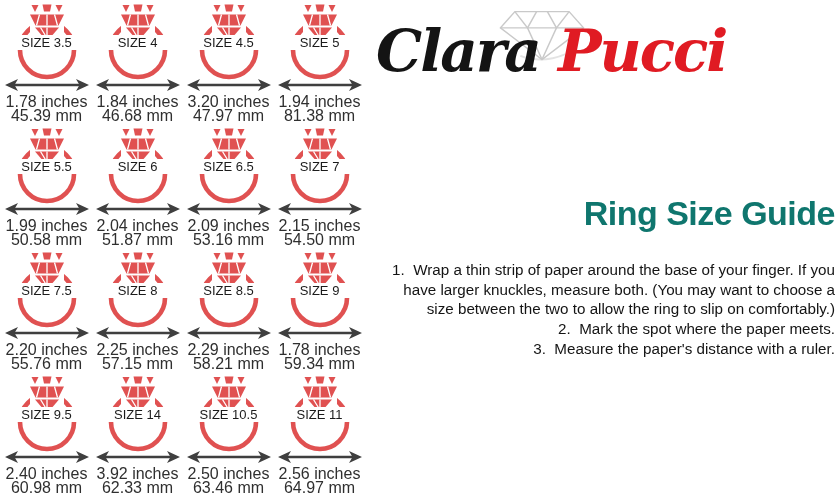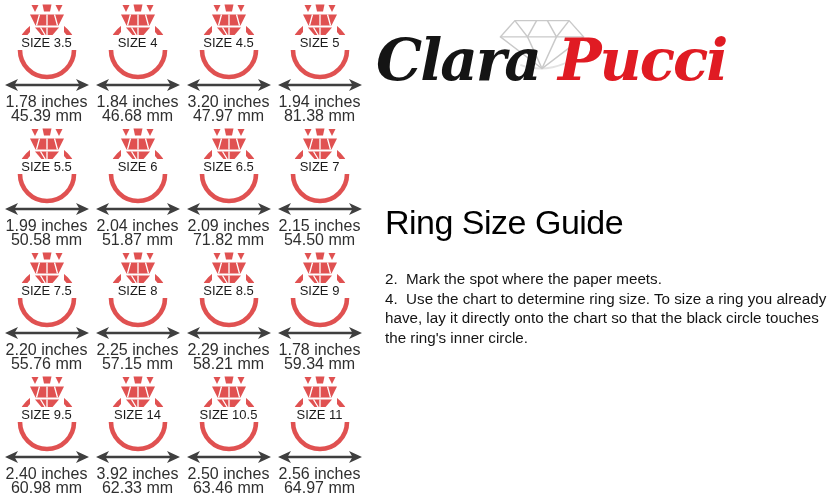--- a/index.html
+++ b/index.html
@@ -30,37 +30,37 @@
     position:absolute; top:31px; left:50%; transform:translateX(-50%);
     background:#ffffff; padding:0 20px; white-space:nowrap;
     font-size:13px; line-height:15px; color:#1b1b1b;
   }
   .ring-inches, .ring-mm {
     font-size:16px; line-height:13.5px; color:var(--measure-text,#2f2f2f);
   }
   .ring-inches { margin-top:3px; }
 
   
-  .right-panel { position:absolute; left:376px; top:9px; width:462px; height:471px; }
+  .right-panel { position:absolute; left:376px; top:0; width:462px; height:471px;text-align:right; }
 
   .brand-logo { position:absolute; left:0; top:6px; width:440px; height:108px; }
   .logo-diamond { position:absolute; left:118px; top:2px; width:96px; height:56px; }
   .logo-diamond path, .logo-diamond line { stroke:var(--diamond-gray,#c9c9c9); stroke-width:1.6; fill:none; }
   .logo-diamond .shadow { stroke:#e3e3e3; stroke-width:2; }
   .logo-text {
     position:absolute; left:0; top:16px; white-space:nowrap;
     font-family:"DejaVu Serif", serif; font-style:italic; font-weight:bold;
     font-size:58px; line-height:1; letter-spacing:-2px;
   }
   .logo-first { color:var(--logo-black,#141414); }
   .logo-second { color:var(--logo-red,#e01b23); margin-left:18px; }
 
   .guide { position:absolute; left:9px; top:193px; width:450px; }
   .guide-title {
-    font-size:34px; font-weight:400; color:#000000;
+    font-size:34px; font-weight:700; color:#0f766e;
     letter-spacing:-0.5px; line-height:1.2;
   }
   .guide-step {
     font-size:15.2px; line-height:19.8px;
     color:var(--body-text,#141414);
   }
   .guide-step:first-of-type { margin-top:26px; }
 </style>
 </head>
 <body>
@@ -240,21 +240,21 @@
           <path d="M45,23.5 L45,35 M38.5,23.5 L44,32.5"></path>
         </g>
         <g class="arrow">
           <line x1="12" y1="81" x2="78" y2="81"></line>
           <polygon points="3,81 16,75 12.5,81 16,87"></polygon>
           <polygon points="87,81 74,75 77.5,81 74,87"></polygon>
         </g>
       </svg>
       <div class="ring-size-label">SIZE 6.5</div>
       <div class="ring-inches">2.09 inches</div>
-      <div class="ring-mm">71.82 mm</div>
+      <div class="ring-mm">53.16 mm</div>
     </div>
 
     <div class="ring-cell">
       <svg class="ring-svg" viewBox="0 0 90 88" aria-hidden="true">
         <circle class="ring-circle" cx="45" cy="46" r="27"></circle>
         <rect class="diamond-bg" x="28" y="0" width="34" height="37"></rect>
         <g class="diamond">
           <polygon points="29.5,1 36.5,1 33,8"></polygon>
           <polygon points="40.5,0.5 49.5,0.5 48,7.5 42,7.5"></polygon>
           <polygon points="53.5,1 60.5,1 57,8"></polygon>
@@ -495,18 +495,19 @@
         <path d="M20,4 L34,22 L44,4 M56,4 L66,22 L80,4"></path>
         <path d="M34,22 L50,57 M66,22 L50,57"></path>
       </svg>
       <div class="logo-text">
         <span class="logo-first">Clara</span><span class="logo-second">Pucci</span>
       </div>
     </div>
 
     <div class="guide">
       <div class="guide-title">Ring Size Guide</div>
+      <p class="guide-step">1.&nbsp; Wrap a thin strip of paper around the base of your finger. If you have larger knuckles, measure both. (You may want to choose a size between the two to allow the ring to slip on comfortably.)</p>
       <p class="guide-step">2.&nbsp; Mark the spot where the paper meets.</p>
-      <p class="guide-step">4.&nbsp; Use the chart to determine ring size. To size a ring you already have, lay it directly onto the chart so that the black circle touches the ring's inner circle.</p>
+      <p class="guide-step">3.&nbsp; Measure the paper's distance with a ruler.</p>
     </div>
 
   </div>
 </div>
 
 </body></html>

